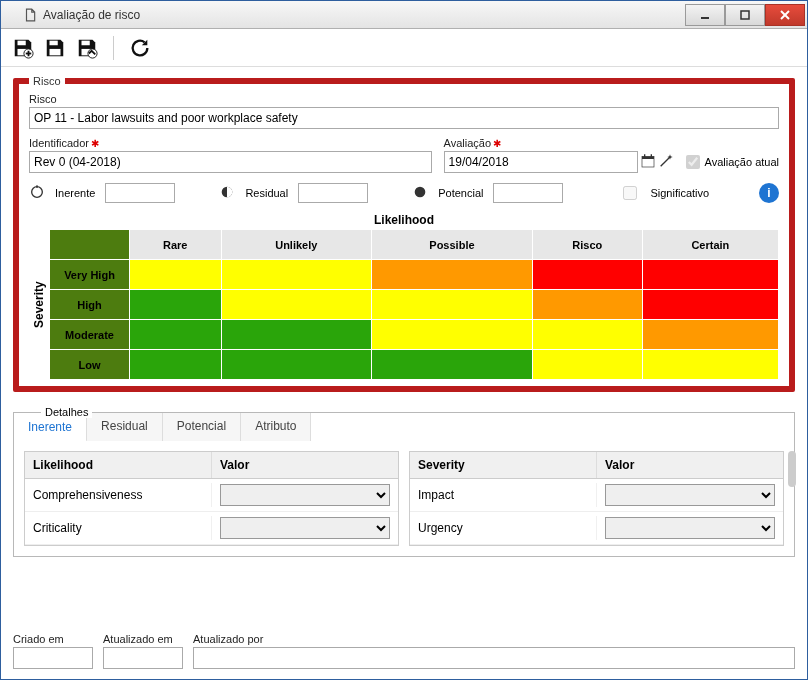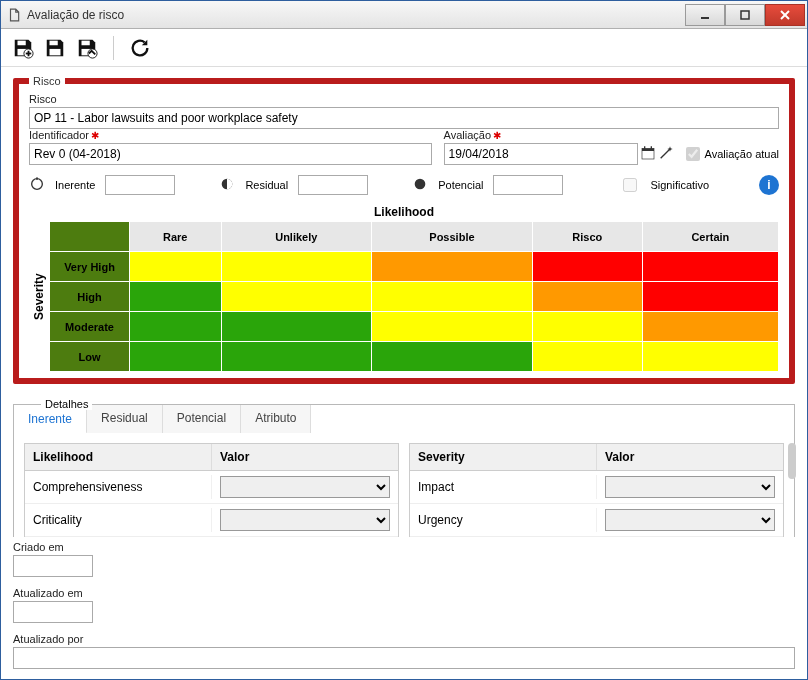--- a/index.html
+++ b/index.html
@@ -17,21 +17,21 @@
     background: #fff;
     display: flex;
     flex-direction: column;
   }
   .titlebar {
     height: 28px;
     background: linear-gradient(to bottom, #f7f7f7, #e4e4e4);
     border-bottom: 1px solid #b0b0b0;
     display: flex;
     align-items: center;
-    padding: 0 2px 0 6px;
+    padding: 0 2px 0 22px;
   }
   .titlebar .tb-icon {
     width: 14px; height: 14px;
     margin-right: 6px;
     display:inline-flex; align-items:center; justify-content:center;
   }
   .titlebar .tb-title { flex:1; color:#333; font-size:12px; }
   .tb-buttons { display:flex; gap:0; }
   .tb-btn {
     width: 40px; height:22px;
@@ -203,21 +203,20 @@
   .dt-head > div:last-child { border-right:none; }
   .dt-row { display:flex; border-bottom:1px solid #eee; align-items:center; }
   .dt-row > div { flex:1; padding:5px 8px; font-size:12px; border-right:1px solid #f0f0f0; }
   .dt-row > div:last-child { border-right:none; }
   .dt-row select { width:100%; height:22px; border:1px solid #999; font-size:11px; }
 
   .footer-row {
     padding:4px 12px 10px 12px;
     display:flex;
     gap:10px;
-    flex-direction:column;
   }
   .footer-field { display:flex; flex-direction:column; }
   .footer-field.small { width:80px; }
   .footer-field.grow { flex:1; }
   .footer-field input { border:1px solid #aaa; height:22px; padding:2px 4px; font-size:11px; }
 
   .vscroll {
     width:8px;
     background:#ccc;
     border-radius:4px;
@@ -303,21 +302,21 @@
   </div>
 
   <div class="content">
 
     <fieldset class="group">
       <legend>Risco</legend>
 
       <div class="field-label">Risco</div>
       <input class="text-input" readonly="" value="OP 11 - Labor lawsuits and poor workplace safety" style="">
 
-      <div class="row" style="margin-top:0;gap:12px;">
+      <div class="row" style="margin-top:8px;gap:12px;">
         <div style="flex:1.2">
           <div class="field-label">
             <span>Identificador</span>
               <span class="required">✱</span>
           </div>
           <input class="text-input" value="Rev 0 (04-2018)" style="">
         </div>
         <div style="flex:1">
           <div class="field-label">
             <span>Avaliação</span>

